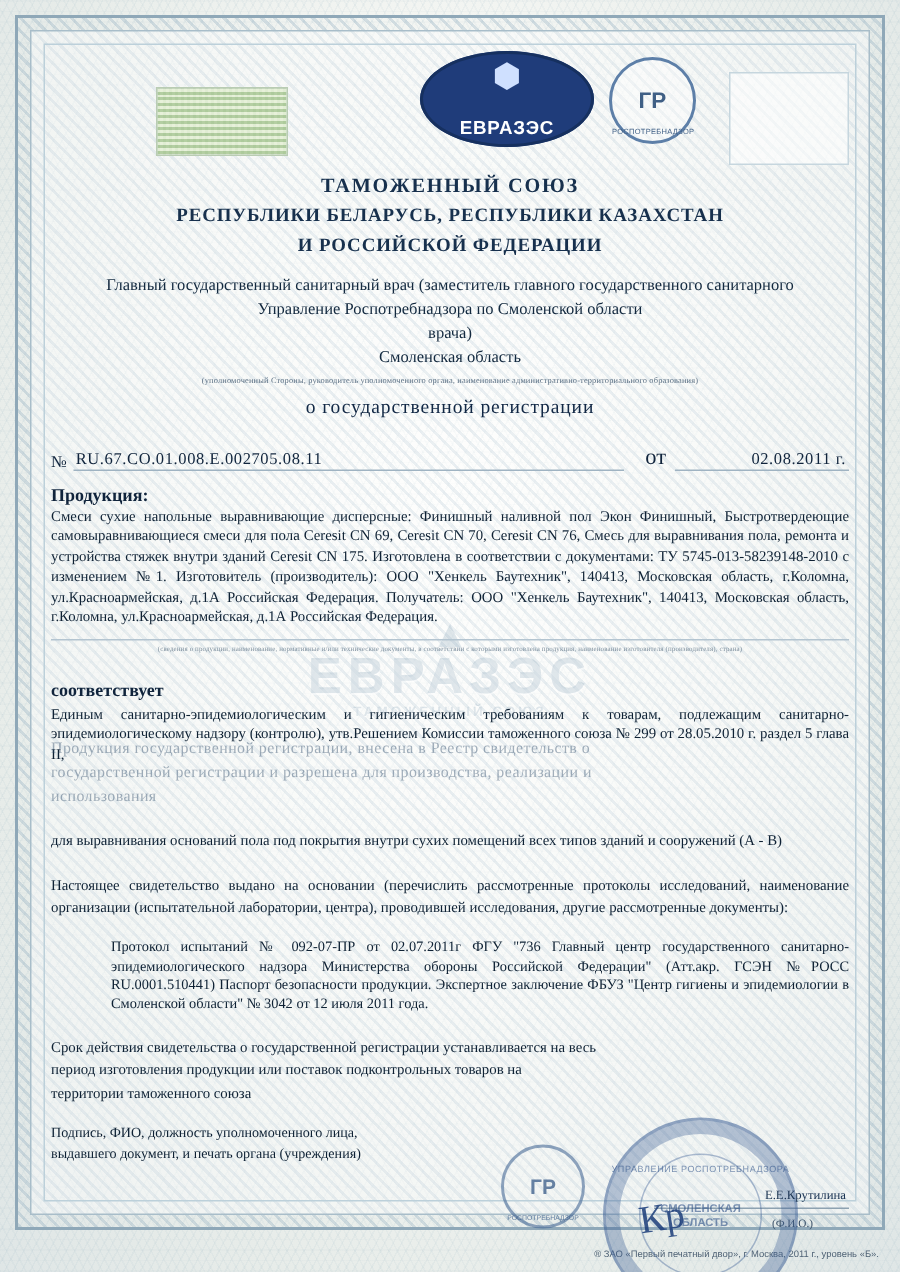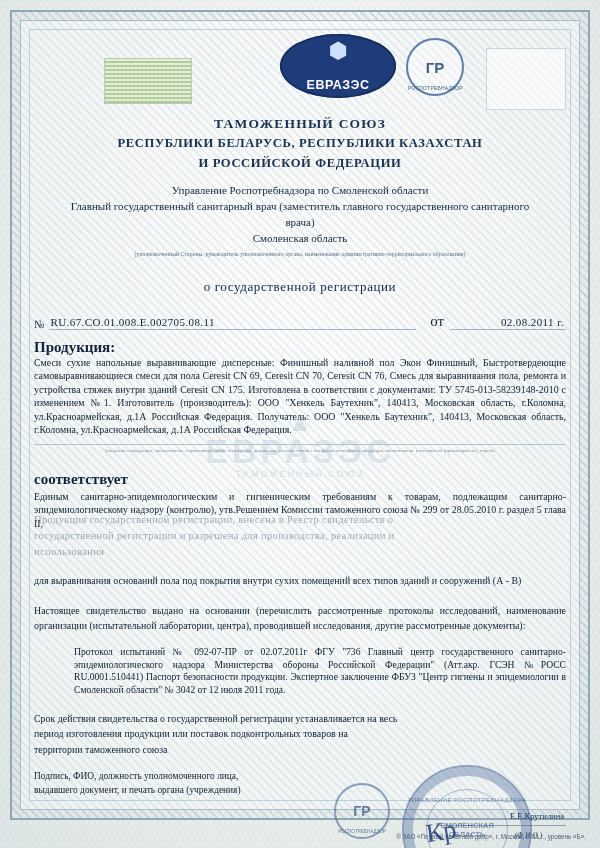--- a/index.html
+++ b/index.html
@@ -83,32 +83,32 @@
   .org{
     text-align:center;font-size:11px;color:#13293f;margin-top:11px;line-height:1.45;
   }
   .tinynote{
     text-align:center;font-size:5.6px;color:#5a6f83;margin-top:4px;letter-spacing:.1px;
   }
   .cert-title{
     text-align:center;font-weight:bold;font-size:21px;letter-spacing:2.6px;color:#122845;margin-top:12px;
   }
   .cert-sub{
-    text-align:center;font-size:13px;letter-spacing:.6px;color:#122845;margin-top:22px;
+    text-align:center;font-size:13px;letter-spacing:.6px;color:#122845;margin-top:6px;
   }
 
   .numrow{
     display:flex;align-items:flex-end;margin-top:18px;font-size:11px;color:#10243c;
   }
   .numrow .lbl{font-size:11px;padding-right:4px;}
   .numrow .val{font-weight:normal;letter-spacing:.4px;border-bottom:1px solid #9fb3c2;flex:1;padding:0 2px 1px 2px;}
   .numrow .val.date{flex:0 0 112px;text-align:right;}
   .numrow .ot{padding:0 6px 0 14px;font-size:15px;}
 
-  .sec-label{font-weight:bold;font-size:15px;color:#10243c;margin-top:9px;}
+  .sec-label{font-weight:bold;font-size:12px;color:#10243c;margin-top:9px;}
   .body-text{font-size:9.9px;color:#0e2134;line-height:1.36;text-align:justify;}
   .body-text.compact{font-size:9.6px;line-height:1.34;margin-left:40px;}
 
   .hr{border-bottom:1px solid #b3c4d0;margin:7px 0 3px 0;}
   .microline{font-size:4.6px;color:#7c8e9d;letter-spacing:.1px;line-height:1.1;text-align:center;}
 
   .watermark{
     position:absolute;left:50%;top:432px;transform:translateX(-50%);
     font-family:"Liberation Sans",sans-serif;font-weight:bold;font-size:34px;
     color:rgba(120,150,175,.22);letter-spacing:4px;white-space:nowrap;z-index:2;
@@ -152,21 +152,21 @@
   .signature{
     position:absolute;left:392px;top:48px;font-family:"Liberation Serif",serif;
     font-size:26px;color:#1b3d7a;transform:rotate(-9deg);opacity:.85;z-index:5;
   }
   .fio-line{
     position:absolute;right:0;top:56px;width:130px;border-bottom:1px solid #8ea2b1;
   }
   .fio-name{
     position:absolute;right:2px;top:42px;font-size:8.5px;color:#1b3352;z-index:5;
   }
-  .fio-cap{position:absolute;right:24px;top:62px;font-size:7.5px;color:#3a5068;font-style:italic;}
+  .fio-cap{position:absolute;right:24px;top:62px;font-size:7.5px;color:#3a5068;}
   .footer-print{
     position:absolute;right:14px;bottom:8px;font-size:6.3px;color:#4f6275;
     font-family:"Liberation Sans",sans-serif;
   }
 </style>
 </head>
 <body>
 
 <div id="page">
 
@@ -195,22 +195,22 @@
         <small>РОСПОТРЕБНАДЗОР</small>
       </div>
       <div class="barcode"></div>
     </div>
 
     <div class="ts-title">ТАМОЖЕННЫЙ СОЮЗ</div>
     <div class="ts-line2">РЕСПУБЛИКИ БЕЛАРУСЬ, РЕСПУБЛИКИ КАЗАХСТАН</div>
     <div class="ts-line2">И РОССИЙСКОЙ ФЕДЕРАЦИИ</div>
 
     <div class="org">
+      <div>Главный государственный санитарный врач (заместитель главного государственного санитарного</div>
       <div>Управление Роспотребнадзора по Смоленской области</div>
-      <div>Главный государственный санитарный врач (заместитель главного государственного санитарного</div>
       <div>врача)</div>
       <div>Смоленская область</div>
     </div>
     <div class="tinynote">(уполномоченный Стороны, руководитель уполномоченного органа, наименование административно-территориального образования)</div>
 
     <div class="cert-sub">о государственной регистрации</div>
 
     <div class="numrow">
       <span class="lbl">№</span>
       <span class="val">RU.67.СО.01.008.Е.002705.08.11</span>

